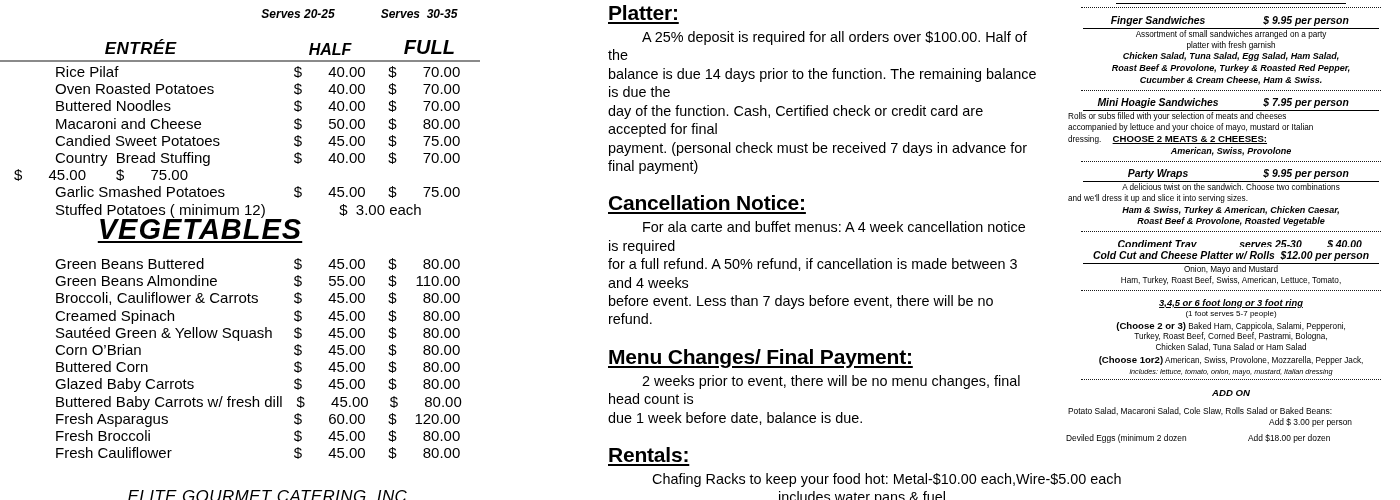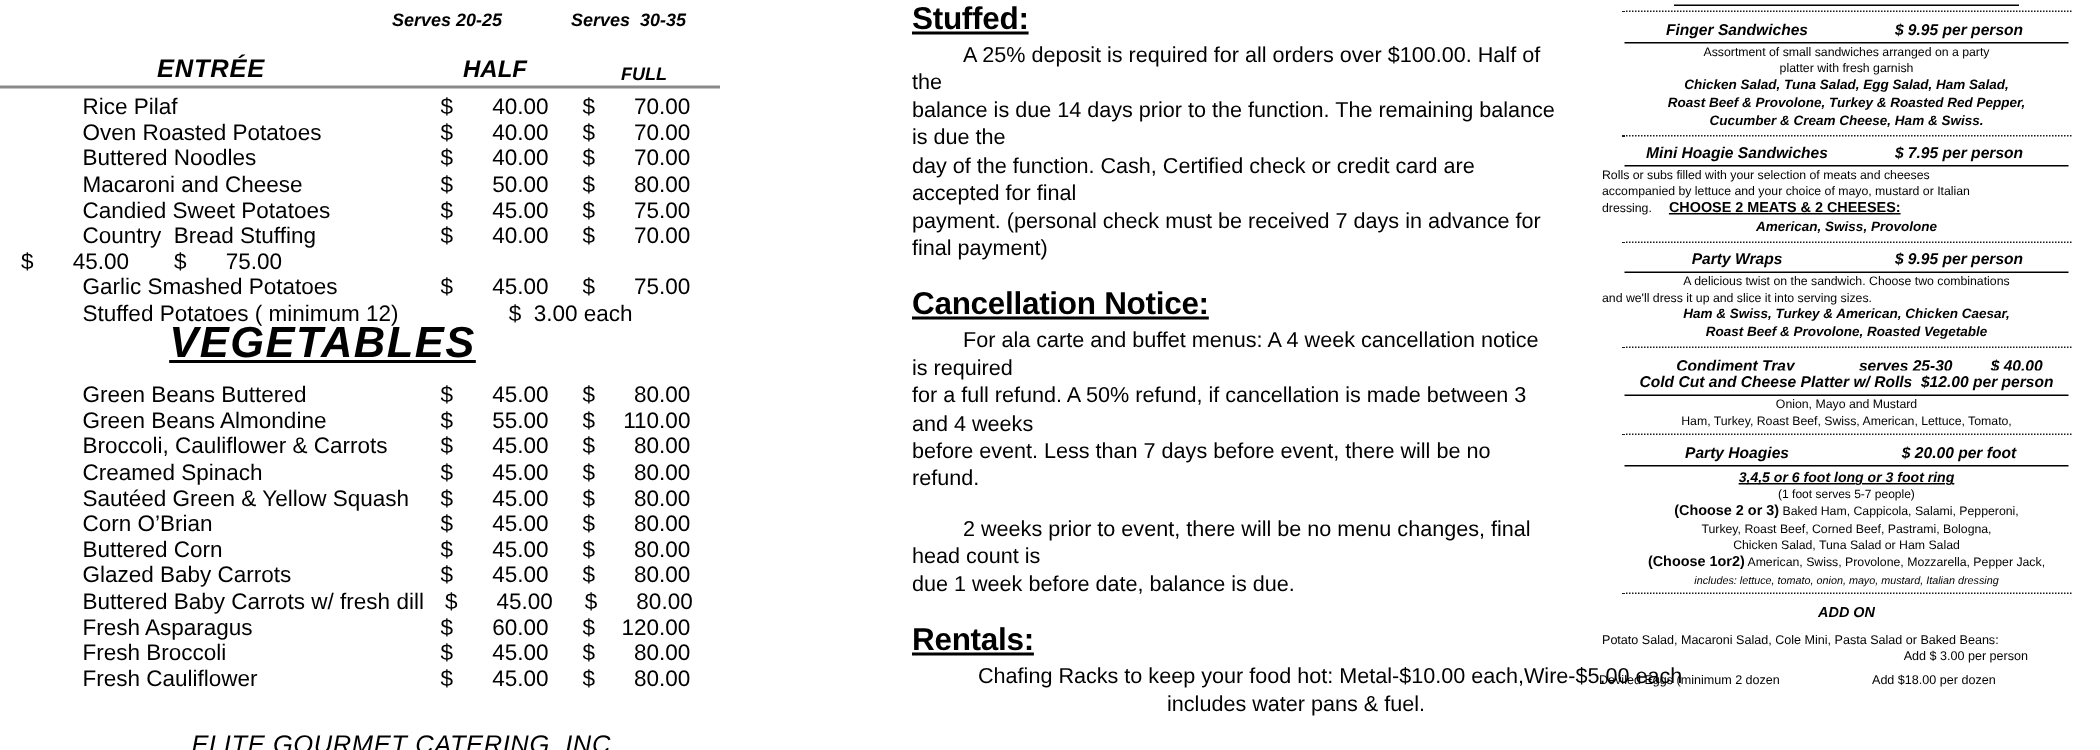--- a/index.html
+++ b/index.html
@@ -68,21 +68,21 @@
     text-align: center;
     font-style: italic;
     font-weight: bold;
     font-size: 16px;
   }
   .entree-head .h-full {
     width: 108px;
     text-align: center;
     font-style: italic;
     font-weight: bold;
-    font-size: 12px;
+    font-size: 20px;
   }
 
   .menu-list { position: absolute; left: 0; width: 480px; }
   .menu-list.entrees { top: 63px; }
   .menu-list.veggies { top: 255px; }
 
   .menu-row {
     display: flex;
     align-items: baseline;
     height: 17.2px;
@@ -117,21 +117,20 @@
 
   .veg-title {
     position: absolute;
     left: 0; top: 213px;
     width: 400px;
     text-align: center;
     font-style: italic;
     font-weight: bold;
     font-size: 29px;
     letter-spacing: 1px;
-    padding-left: 15px;
   }
   .veg-title u { text-decoration: underline; text-underline-offset: 2px; }
 
   .company-footer {
     position: absolute;
     left: 0; top: 487px;
     width: 540px;
     text-align: center;
     font-style: italic;
     font-size: 17px;
@@ -305,21 +304,21 @@
         <div class="menu-row"><div class="m-name">Fresh Broccoli</div><div class="m-half"><span class="cur">$</span><span class="amt">45.00</span></div><div class="m-full"><span class="cur">$</span><span class="amt">80.00</span></div></div>
         <div class="menu-row"><div class="m-name">Fresh Cauliflower</div><div class="m-half"><span class="cur">$</span><span class="amt">45.00</span></div><div class="m-full"><span class="cur">$</span><span class="amt">80.00</span></div></div>
       </div>
 
     <div class="company-footer">ELITE GOURMET CATERING, INC.</div>
   </div>
 
   <div class="col-policy">
 
     <div class="policy-block">
-      <div class="policy-head">Stuffed:</div>
+      <div class="policy-head">Platter:</div>
       <div class="policy-body">
         <span class="indent"></span><span>A 25%  deposit is required for all orders over $100.00.  Half of the</span><br>
         <span>balance is due 14 days prior to the function. The remaining balance is due the</span><br>
         <span>day of the function. Cash, Certified check or credit card are accepted for final</span><br>
         <span>payment. (personal check must be received 7 days in advance for final payment)</span>
       </div>
     </div>
 
     <div class="sp10"></div>
 
@@ -328,20 +327,21 @@
       <div class="policy-body">
         <span class="indent"></span><span>For ala carte and buffet menus:   A 4 week cancellation notice is required</span><br>
         <span>for a full refund.  A 50% refund, if cancellation is made between 3 and 4 weeks</span><br>
         <span>before event.  Less than 7 days before event, there will be no refund.</span>
       </div>
     </div>
 
     <div class="sp10"></div>
 
     <div class="policy-block">
+      <div class="policy-head">Menu Changes/ Final Payment:</div>
       <div class="policy-body">
         <span class="indent"></span><span>2 weeks prior to event, there will be no menu changes, final head count is</span><br>
         <span>due 1 week before date, balance is due.</span>
       </div>
     </div>
 
     <div class="sp10"></div>
 
     <div class="policy-block">
       <div class="policy-head">Rentals:</div>
@@ -410,41 +410,37 @@
     </div>
 
     <div style="margin-top:2px;">
       <div class="pkg-title-solo">Cold Cut and Cheese Platter w/ Rolls  $12.00 per person</div>
       <div class="pkg-desc">Onion, Mayo and Mustard</div>
       <div class="pkg-desc">Ham, Turkey, Roast Beef, Swiss, American, Lettuce, Tomato,</div>
     </div>
     <div class="dotted"></div>
 
     <div style="margin-top:6px;">
-      <div class="pkg-title-row">
-        <div class="t-name">Party Hoagies</div>
-        <div class="t-price">$ 20.00 per foot</div>
-      </div>
       <div class="pkg-sub" style="text-decoration:underline;text-underline-offset:1px;">3,4,5 or 6 foot long   or  3 foot ring</div>
       <div class="pkg-note">(1 foot serves 5-7 people)</div>
       <div class="pkg-inline">
         <b>(Choose 2 or 3)</b><span>  Baked Ham, Cappicola, Salami, Pepperoni,</span>
       </div>
       <div class="pkg-inline">Turkey, Roast Beef, Corned Beef, Pastrami, Bologna,</div>
       <div class="pkg-inline">Chicken Salad, Tuna Salad or Ham Salad</div>
       <div class="pkg-inline">
         <b>(Choose 1or2)</b><span> American, Swiss, Provolone, Mozzarella, Pepper Jack,</span>
       </div>
       <div class="pkg-fine">includes: lettuce, tomato, onion, mayo, mustard, Italian dressing</div>
     </div>
     <div class="dotted"></div>
 
     <div>
       <div class="pkg-addon-title">ADD ON</div>
-      <div class="pkg-span2">Potato Salad, Macaroni Salad, Cole Mini, Pasta Salad or Baked Beans:</div>
+      <div class="pkg-span2">Potato Salad, Macaroni Salad, Cole Slaw, Rolls Salad or Baked Beans:</div>
       <div class="pkg-span2-right">Add $  3.00 per person</div>
       <div id="addon-rows">
           <div class="pkg-row">
             <div class="r-name">Deviled Eggs              (minimum 2 dozen</div>
             <div class="r-price">Add $18.00 per dozen</div>
           </div>
         </div>
     </div>
 
   </div>

